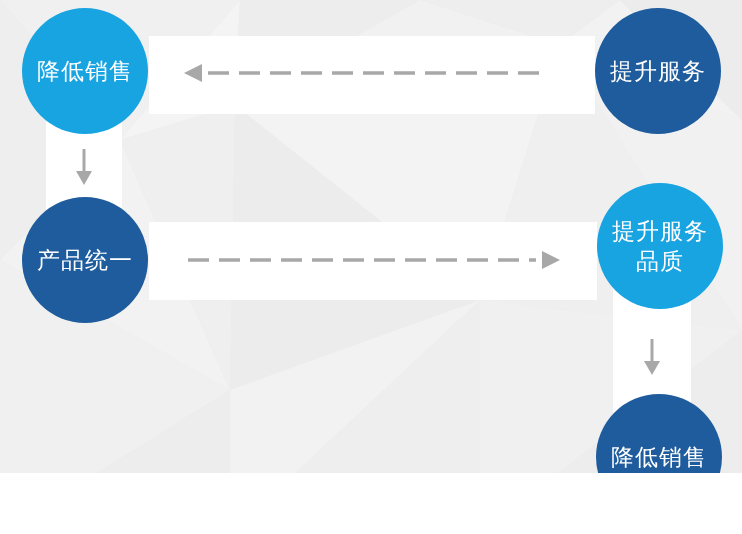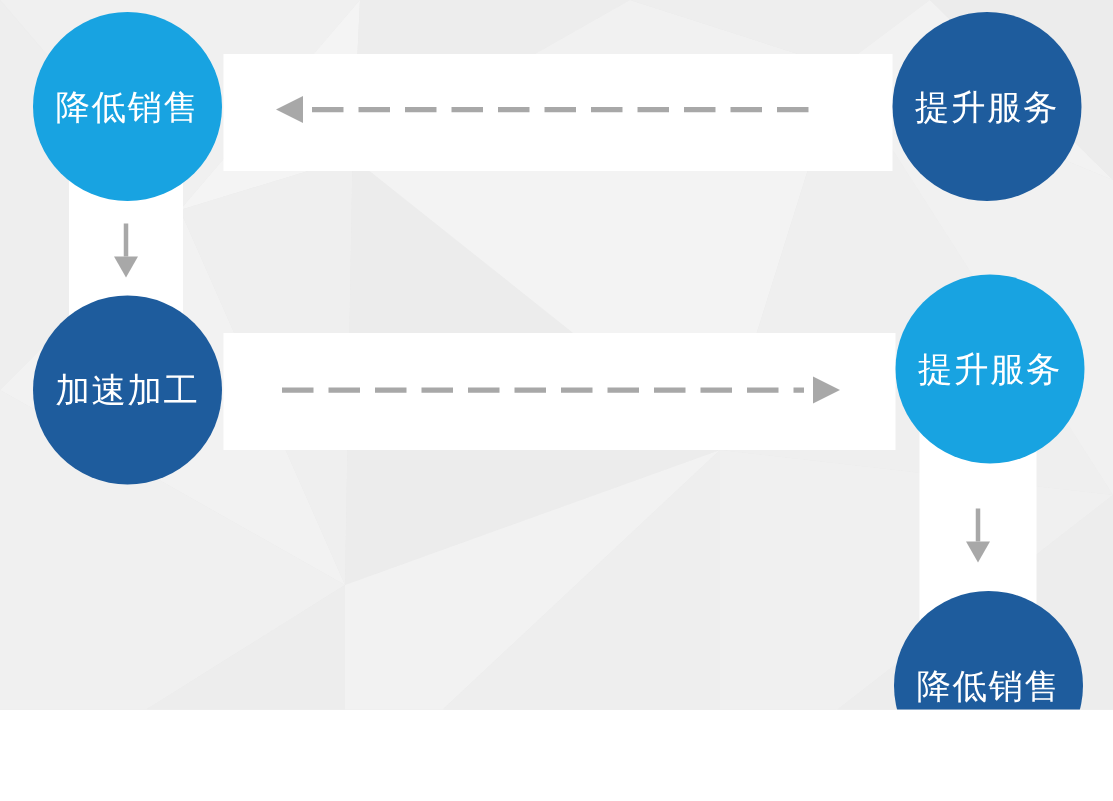--- a/index.html
+++ b/index.html
@@ -94,27 +94,28 @@
   </div>
 
   <div class="circle dark c2">
     <div>
       <span class="line">提升服务</span>
     </div>
   </div>
 
   <div class="circle dark c3">
     <div>
-      <span class="line">加速加工</span>
+      <span class="line">产品统一</span>
     </div>
   </div>
 
   <div class="circle cyan c4">
     <div>
       <span class="line">提升服务</span>
+      <span class="line">品质</span>
     </div>
   </div>
 
   <div class="circle dark c5">
     <div>
       <span class="line">降低销售</span>
     </div>
   </div>
 
 </div>

